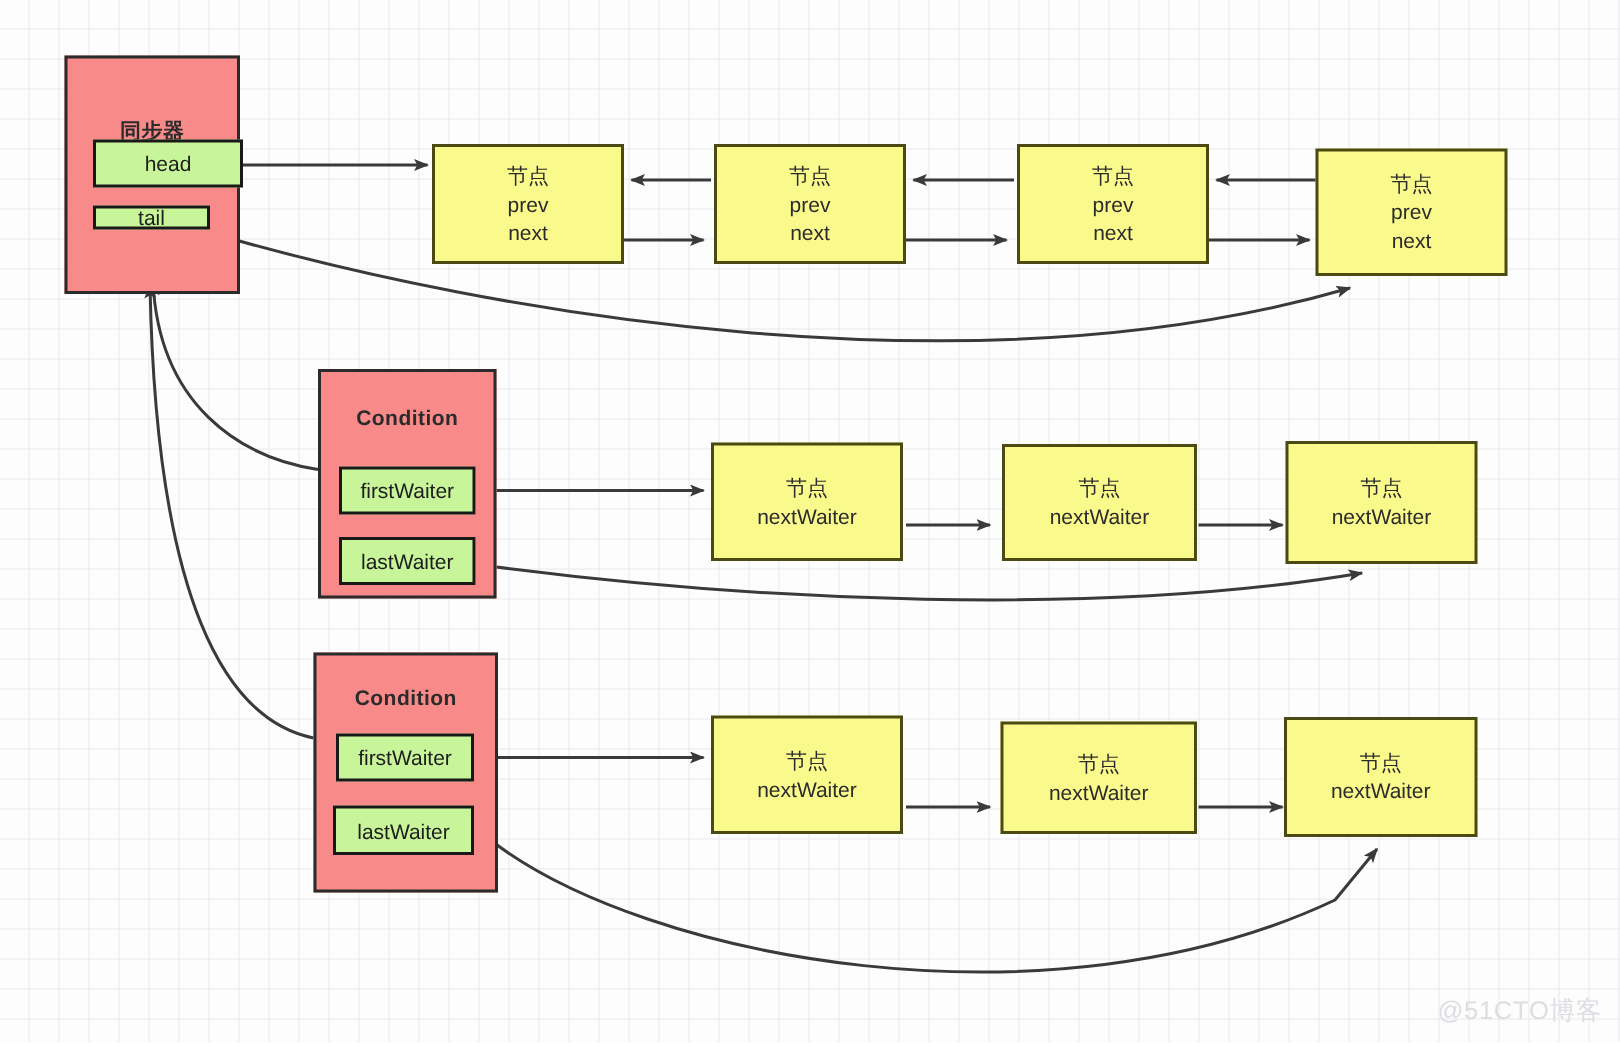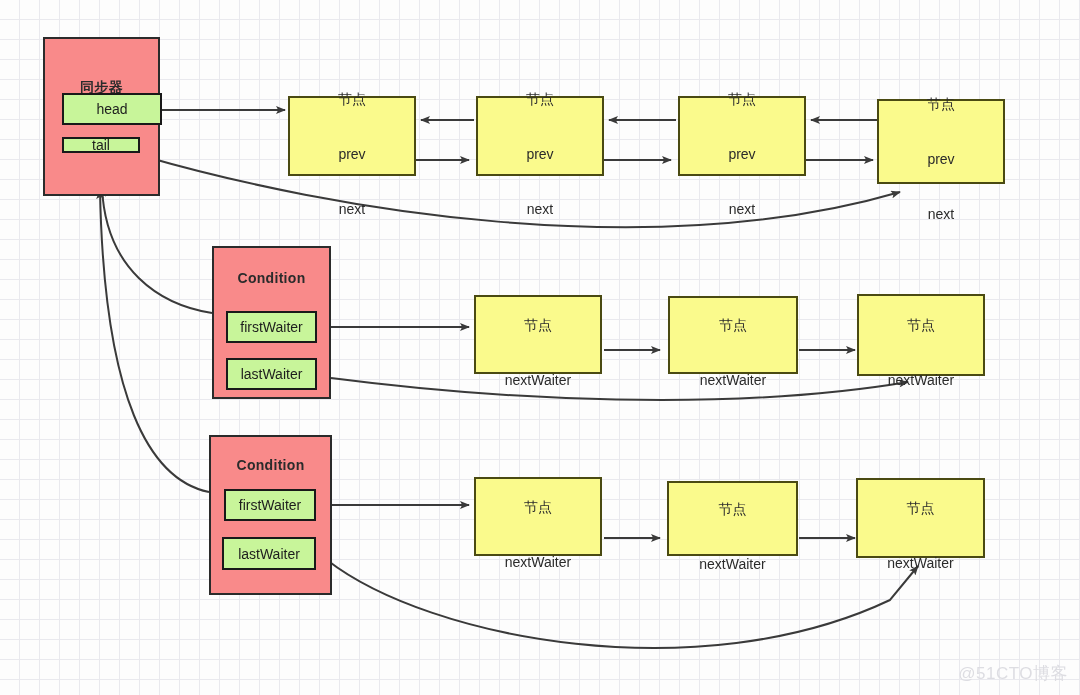--- a/index.html
+++ b/index.html
@@ -66,21 +66,20 @@
     flex-direction: column;
     align-items: center;
     justify-content: center;
     font-size: 14px;
     line-height: 19px;
     color: #2b2b2b;
   }
   .node-line {
     display: block;
     text-align: center;
-    margin-top: 36px;
   }
   .watermark {
     position: absolute;
     right: 12px;
     bottom: 10px;
     font-size: 17px;
     color: #dddde2;
     letter-spacing: 0.5px;
     user-select: none;
   }

